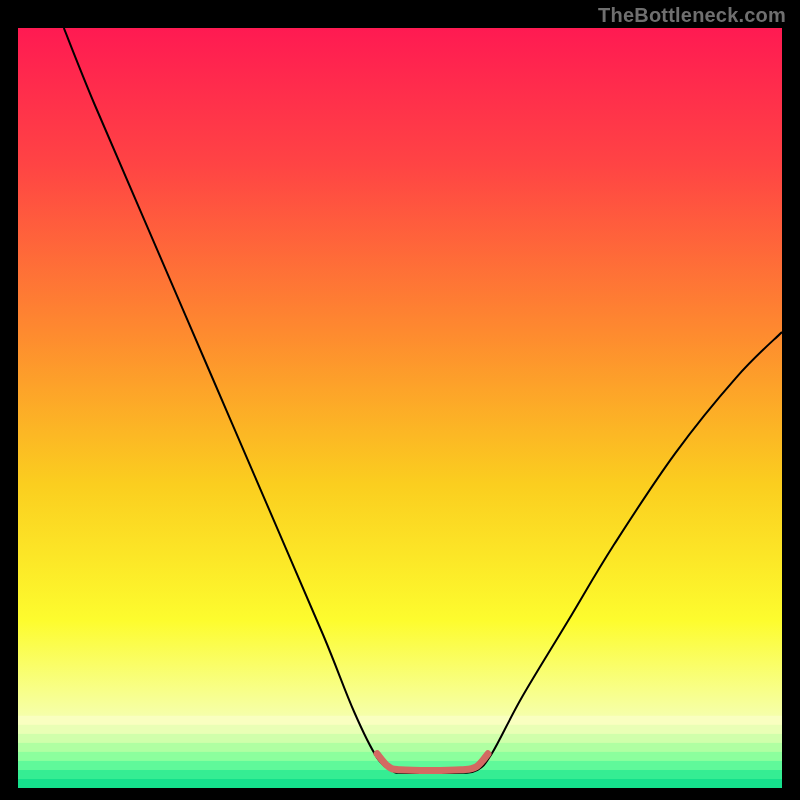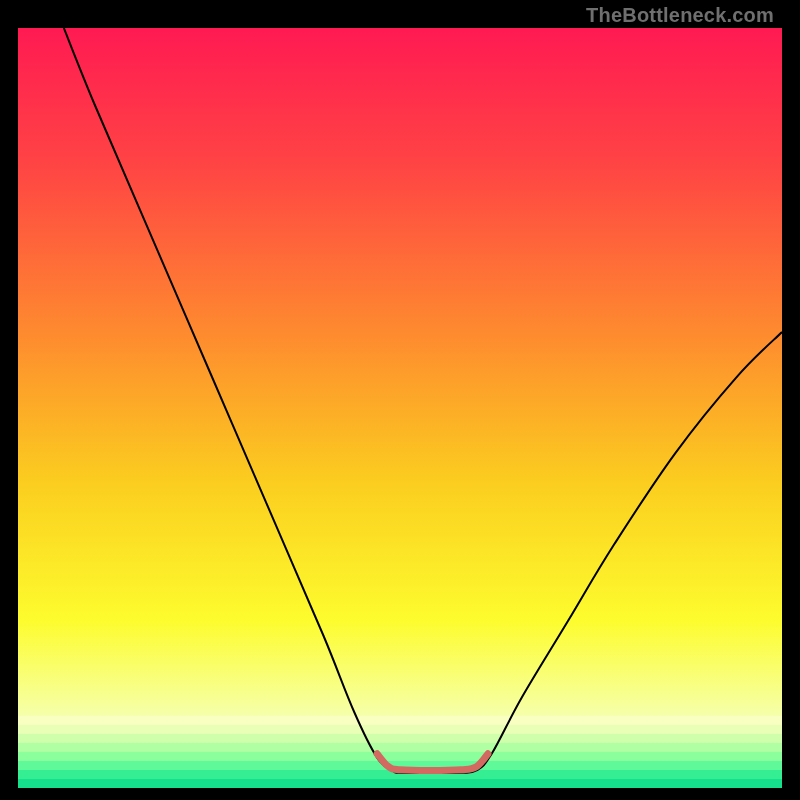--- a/index.html
+++ b/index.html
@@ -22,21 +22,21 @@
     position: absolute;
     left: 18px;
     top: 28px;
     width: 764px;
     height: 760px;
     overflow: hidden;
   }
   .watermark {
     position: absolute;
     top: 4px;
-    right: 26px;
+    right: 14px;
     font-family: Arial, Helvetica, sans-serif;
     font-size: 20px;
     font-weight: 600;
     color: #6f6f6f;
     letter-spacing: 0.2px;
     text-align: right;
   }
   svg { display: block; }
 </style>
 </head>

